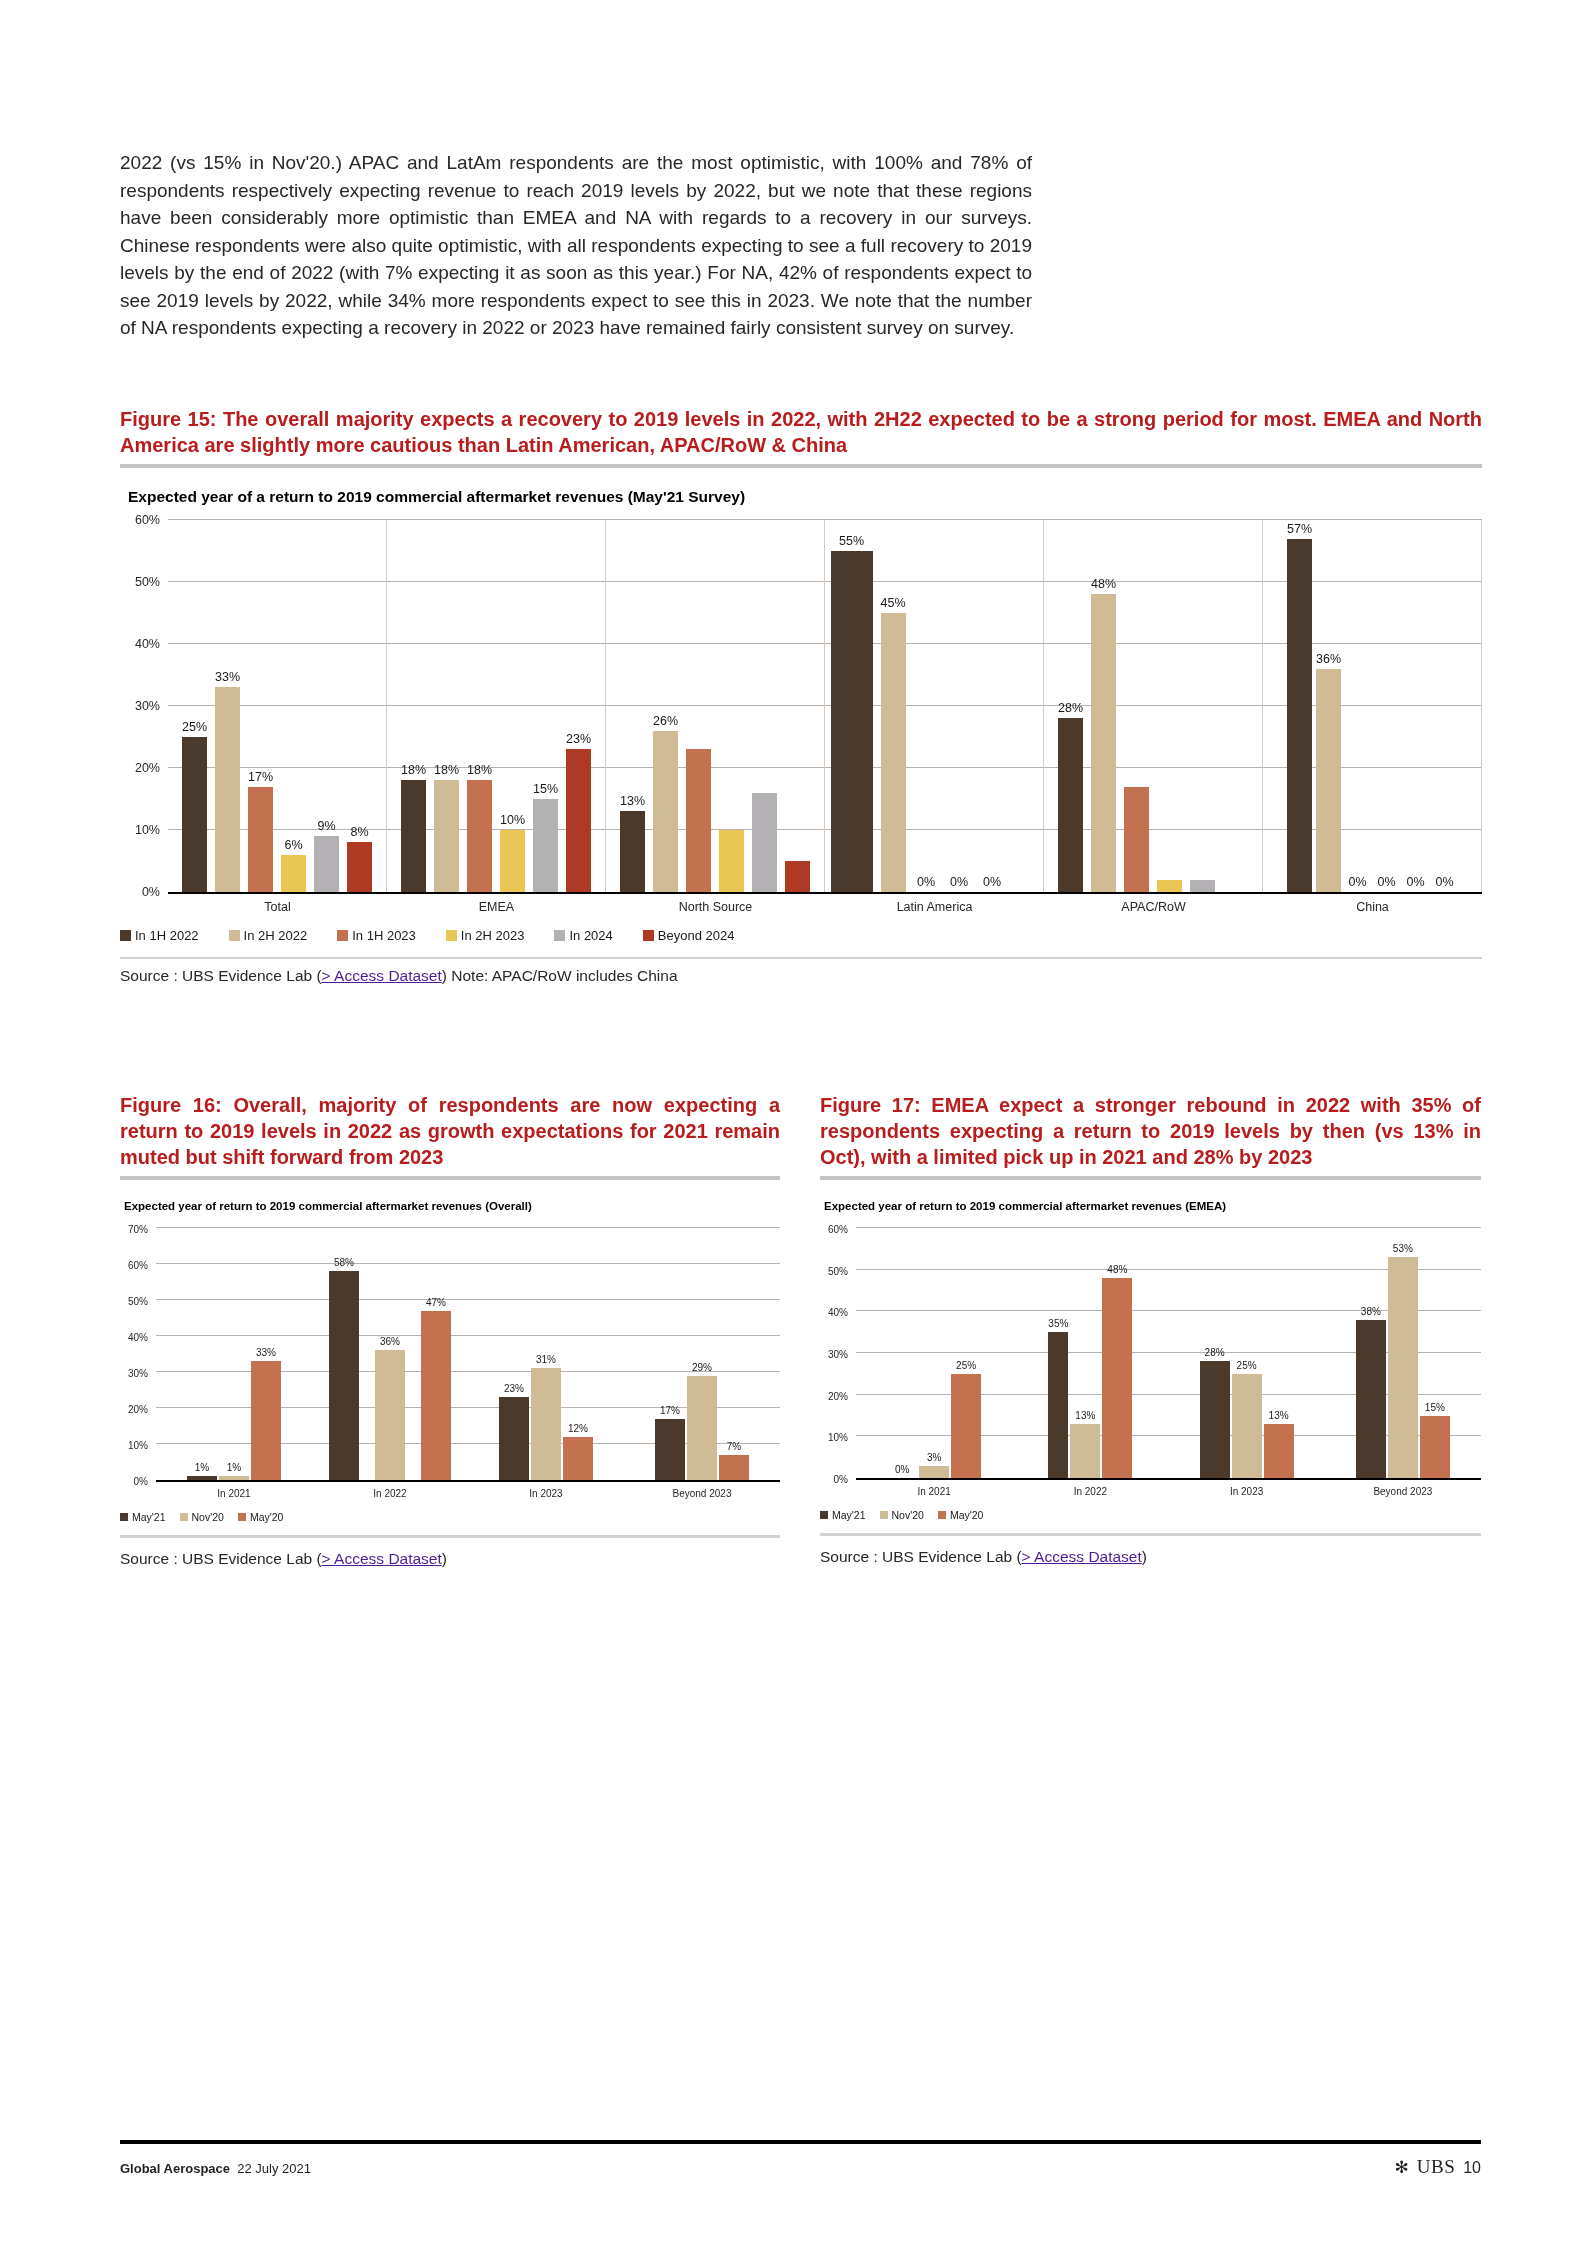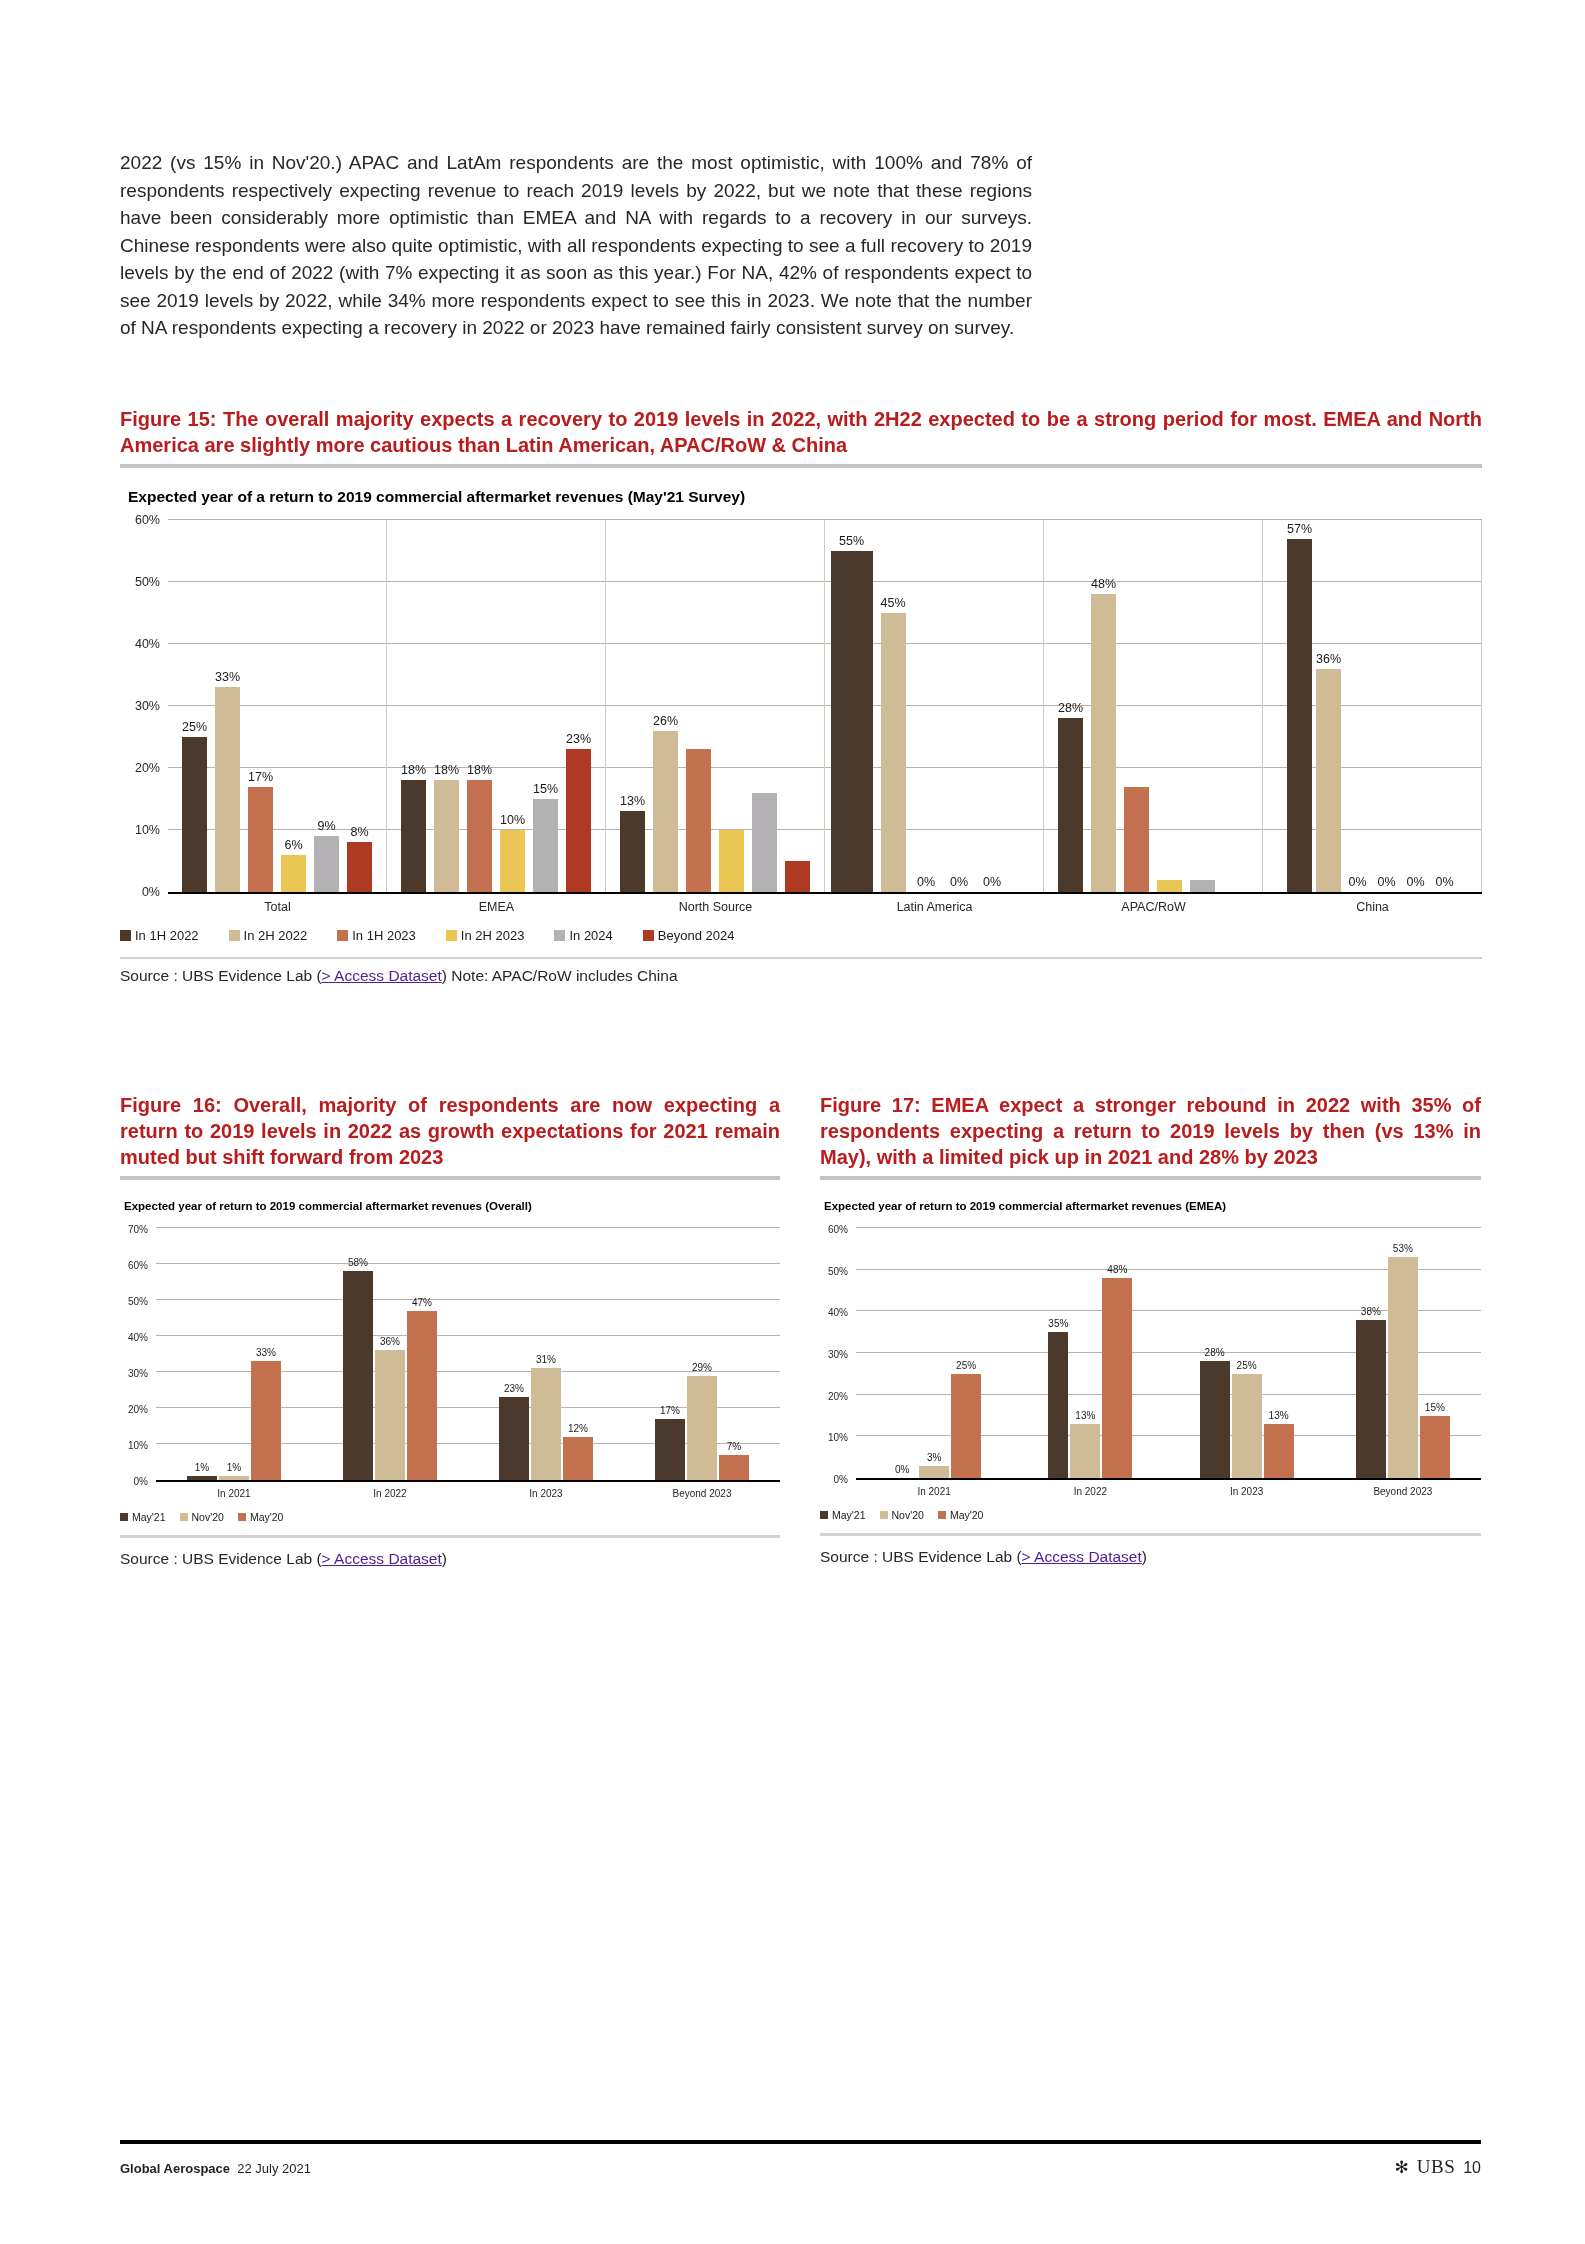--- a/index.html
+++ b/index.html
@@ -271,21 +271,21 @@
                   <div class="bar" style="width: 30px; height: 1.42857%; background: rgb(75, 58, 43);">
                     <span class="bar-label">1%</span>
                   </div>
                   <div class="bar" style="width: 30px; height: 1.42857%; background: rgb(207, 188, 150);">
                     <span class="bar-label">1%</span>
                   </div>
                   <div class="bar" style="width: 30px; height: 47.1429%; background: rgb(195, 113, 79);">
                     <span class="bar-label">33%</span>
                   </div>
                 </div>
-                <div class="group" style="gap: 2px;">
+                <div class="group" style="gap: 16px;">
                   <div class="bar" style="width: 30px; height: 82.8571%; background: rgb(75, 58, 43);">
                     <span class="bar-label">58%</span>
                   </div>
                   <div class="bar" style="width: 30px; height: 51.4286%; background: rgb(207, 188, 150);">
                     <span class="bar-label">36%</span>
                   </div>
                   <div class="bar" style="width: 30px; height: 67.1429%; background: rgb(195, 113, 79);">
                     <span class="bar-label">47%</span>
                   </div>
                 </div>
@@ -334,21 +334,21 @@
             <span class="swatch" style="background: rgb(195, 113, 79);"></span>
             <span>May'20</span>
           </span>
         </div>
       <div class="chart-rule"></div>
       <div class="source"><span>Source : UBS Evidence Lab (</span><a>&gt; Access Dataset</a><span>)</span></div>
     </div>
   </section>
 
   <section class="fig17">
-    <div class="figure-title">Figure 17: EMEA expect a stronger rebound in 2022 with 35% of respondents expecting a return to 2019 levels by then (vs 13% in May), with a limited pick up in 2021 and 28% by 2023</div>
+    <div class="figure-title">Figure 17: EMEA expect a stronger rebound in 2022 with 35% of respondents expecting a return to 2019 levels by then (vs 13% in Oct), with a limited pick up in 2021 and 28% by 2023</div>
     <div class="title-rule"></div>
     <div class="chart">
       <div class="chart-title">Expected year of return to 2019 commercial aftermarket revenues (EMEA)</div>
       <div class="chart-body">
         <div class="yaxis" style="height: 250px;">
             <span class="ytick" style="bottom: -7px;">0%</span>
             <span class="ytick" style="bottom: 34.6667px;">10%</span>
             <span class="ytick" style="bottom: 76.3333px;">20%</span>
             <span class="ytick" style="bottom: 118px;">30%</span>
             <span class="ytick" style="bottom: 159.667px;">40%</span>

